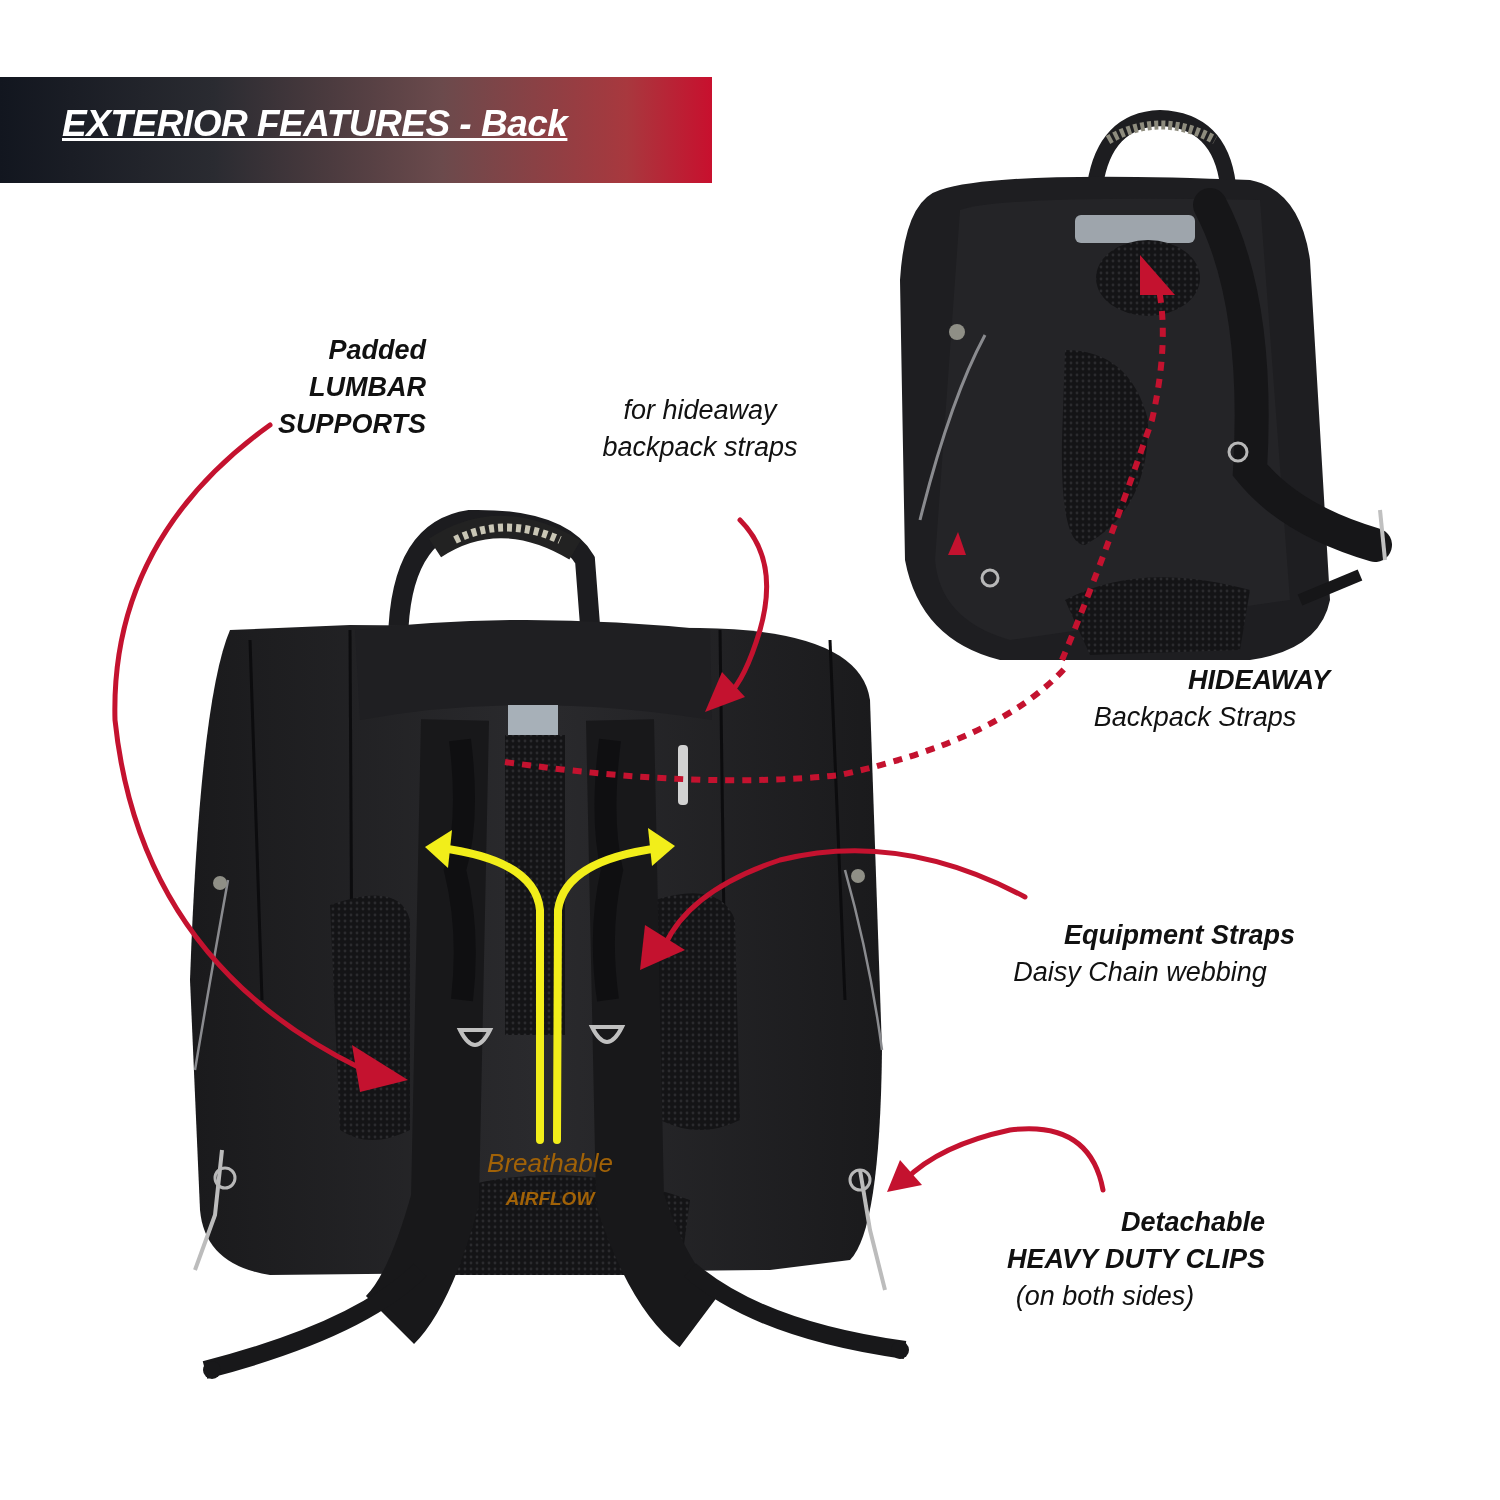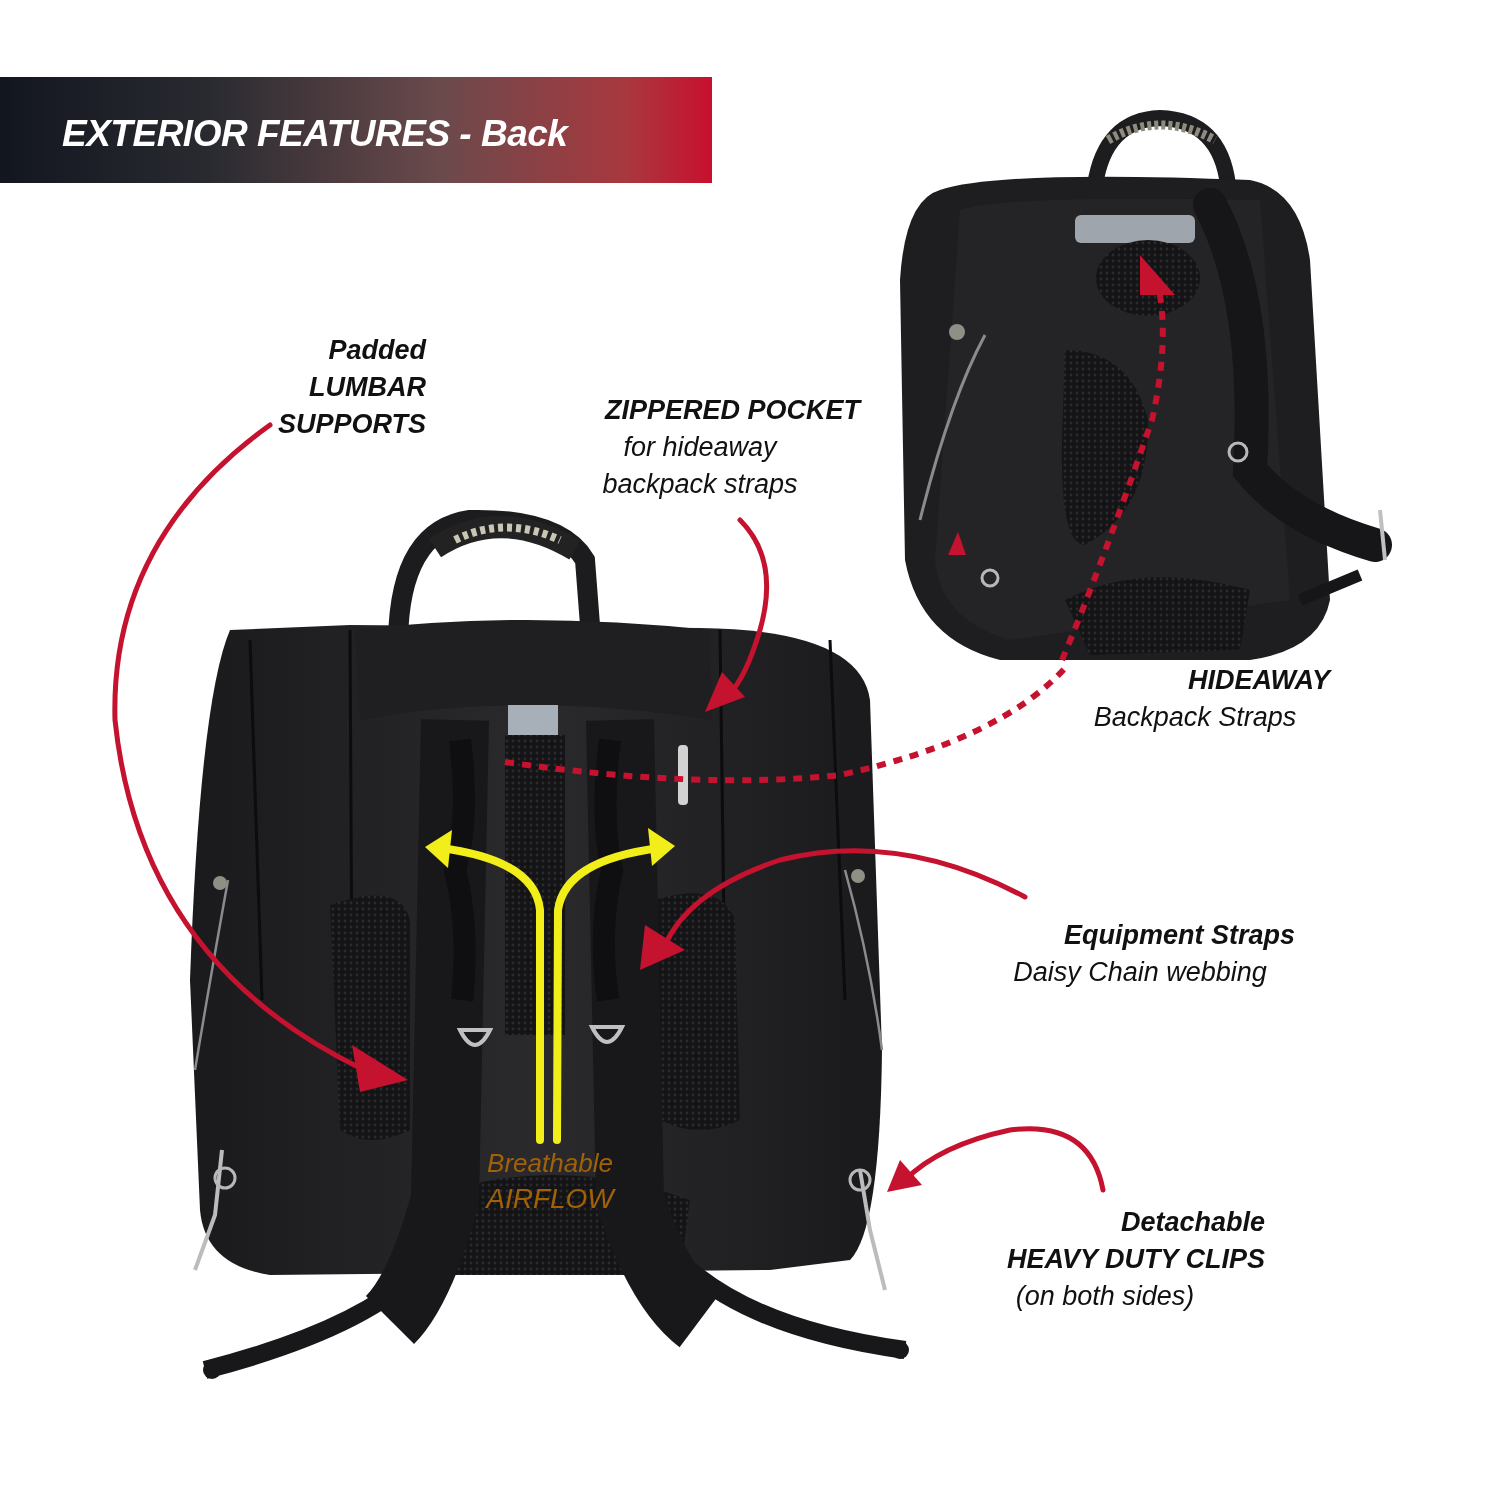--- a/index.html
+++ b/index.html
@@ -1,29 +1,29 @@
 <!DOCTYPE html>
 <html><head>
   <meta charset="utf-8">
   <style>
     html, body { margin: 0; padding: 0; background: #ffffff; }
     body { width: 1500px; height: 1500px; position: relative; overflow: hidden;
            font-family: "Liberation Sans", sans-serif; }
     .banner { position: absolute; left: 0; top: 77px; width: 712px; height: 106px;
               background: linear-gradient(90deg, #12161f 0%, #2a2b31 30%, #6b4a4c 62%, #a8383e 88%, #c8102e 100%); }
-    .banner-title { position: absolute; left: 62px; top: 36px; color: #ffffff;
-                    font-size: 37px; font-weight: bold; font-style: italic; letter-spacing: -0.5px; white-space: nowrap; }
+    .banner-title { position: absolute; left: 62px; top: 26px; color: #ffffff;
+                    font-size: 37px; font-weight: bold; font-style: italic; letter-spacing: -0.5px; white-space: nowrap; text-decoration: underline; }
     .art { position: absolute; left: 0; top: 0; width: 1500px; height: 1500px; }
     .callout { position: absolute; color: #111111; font-style: italic; line-height: 37px; font-size: 27px; }
     .callout .bold { font-weight: bold; display: block; text-align: right; }
     .callout .reg { font-weight: normal; display: block; }
     .c-left { text-align: left; }
     .c-center { text-align: center; }
     .airflow { position: absolute; color: #a16207; font-style: italic; text-align: center; font-size: 26px; line-height: 36px; }
-    .airflow .bold { font-weight: normal; display: block; font-size: 28px; }
+    .airflow .bold { font-weight: bold; display: block; font-size: 19px; }
     .airflow .reg { display: block; }
   </style>
 </head>
 <body>
 
 <div class="banner">
   <div class="banner-title">EXTERIOR FEATURES - Back</div>
 </div>
 
 <svg class="art" viewBox="0 0 1500 1500" xmlns="http://www.w3.org/2000/svg">
@@ -149,21 +149,20 @@
   <polygon points="675,846 648,828 652,866" fill="#f2ee1a"></polygon>
 </svg>
 
 <div class="callout c-left" style="left:278px; top:332px;">
   <span class="bold">Padded</span>
   <span class="bold">LUMBAR</span>
   <span class="bold">SUPPORTS</span>
 </div>
 
 <div class="callout c-center" style="left:540px; top:392px; width:320px;">
-  <span class="bold">ZIPPERED POCKET</span>
   <span class="reg">for hideaway</span>
   <span class="reg">backpack straps</span>
 </div>
 
 <div class="callout c-center" style="left:1060px; top:662px; width:270px;">
   <span class="bold">HIDEAWAY</span>
   <span class="reg">Backpack Straps</span>
 </div>
 
 <div class="callout c-center" style="left:985px; top:917px; width:310px;">

